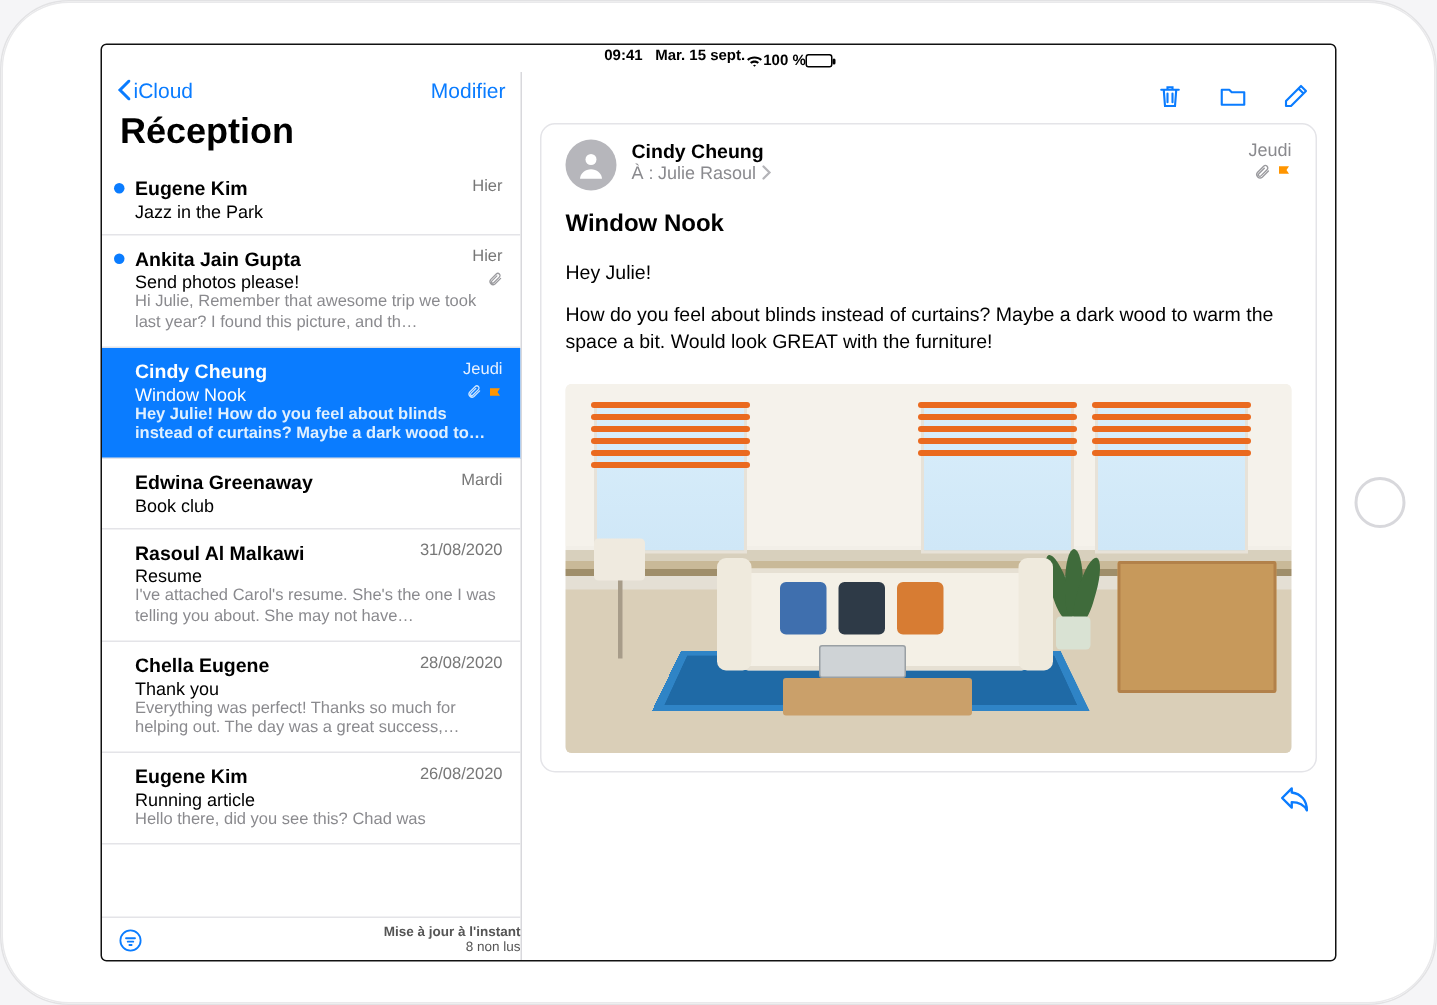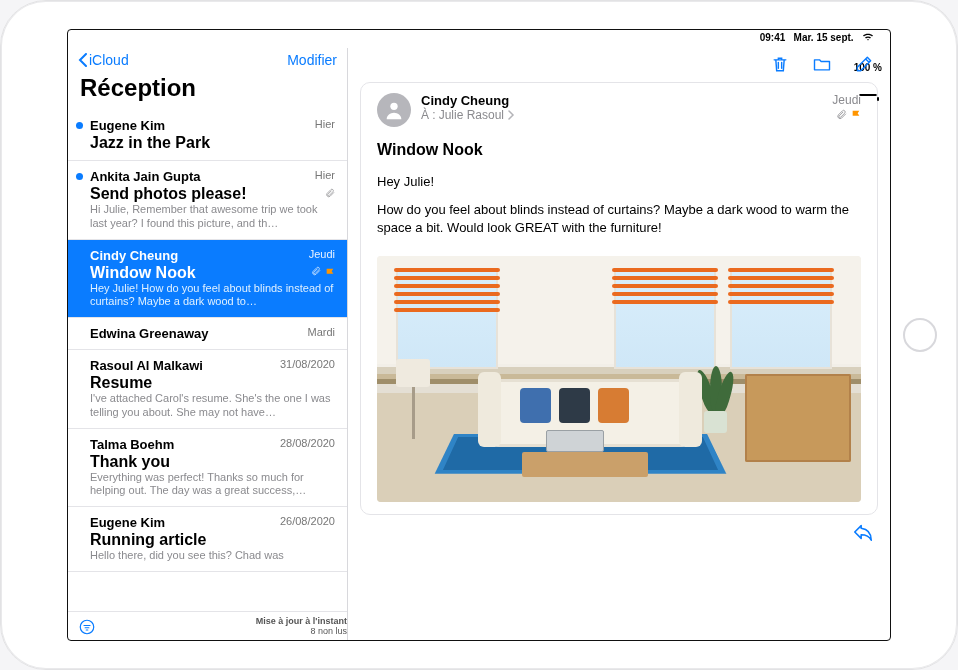--- a/index.html
+++ b/index.html
@@ -39,25 +39,25 @@
     border-radius: 4px;
     display: flex;
     flex-direction: column;
     overflow: hidden;
   }
   .statusbar {
     height: 18px;
     font-size: 10px;
     font-weight: 600;
     display: flex;
-    justify-content: flex-end;
+    justify-content: center;
     padding: 2px 8px 0;
     color: #000;
   }
-  .statusbar .right { display:flex; gap:21px; align-items:center;flex-direction:column; }
+  .statusbar .right { display:flex; gap:0; align-items:center; }
   .battery {
     width:18px; height:9px; border:1px solid #000; border-radius:2px; position:relative;
   }
   .battery::after { content:""; position:absolute; right:-3px; top:2px; width:2px; height:4px; background:#000; border-radius:1px;}
   .battery .fill { background:#000; height:100%; width:100%; border-radius:1px;}
   .wifi { width:12px; height:9px; position:relative; }
   .wifi svg { width:12px; height:9px; }
 
   .content { flex:1; display:flex; overflow:hidden; }
   
@@ -91,24 +91,24 @@
   }
   .msg .dot {
     position:absolute; left:8px; top:12px;
     width:7px; height:7px; border-radius:50%;
     background:#0a7cff;
   }
   .msg .row1 { display:flex; justify-content:space-between; }
   .msg .sender { font-weight:700; font-size:13px; }
   .msg .date { font-size:11px; color:#777; }
   .msg.selected .date { color:#e8f1ff; }
-  .msg .subject { font-weight:700; margin-top:1px; font-size:16px; }
+  .msg .subject { font-weight:400; margin-top:1px; font-size:12px; }
   .msg.selected .subject { color:#fff; }
   .msg .preview { color:#8a8a8e; font-size:11px; line-height:1.25; max-height:2.5em; overflow:hidden;}
-  .msg.selected .preview { color:#dff0ff; }
+  .msg.selected .preview { color:#dff0ff;font-weight:bold; }
   .msg .indicators { display:flex; gap:4px; align-items:center; font-size:11px;}
   .clip { color:#8a8a8e; }
   .msg.selected .clip { color:#cfe6ff; }
   .flag { width:10px; height:8px; display:inline-block; }
   .sidebar-footer {
     text-align:right; font-size:9px; color:#555;
     padding:4px 0 4px; border-top:1px solid #e4e4e8; position:relative;
   }
   .filter-btn {
     position:absolute; left:10px; top:6px;
@@ -293,38 +293,42 @@
                 </span>
     </div>
     <div class="preview">Hey Julie! How do you feel about blinds instead of curtains? Maybe a dark wood to…</div>
   </div>
             <div class="msg">
 
     <div class="row1">
       <span class="sender">Edwina Greenaway</span>
       <span class="date">Mardi</span>
     </div>
+    <div class="row1">
+      <span class="subject">Book club</span>
+      <span class="indicators"></span>
+    </div>
 
   </div>
             <div class="msg">
 
     <div class="row1">
       <span class="sender">Rasoul Al Malkawi</span>
       <span class="date">31/08/2020</span>
     </div>
     <div class="row1">
       <span class="subject">Resume</span>
       <span class="indicators"></span>
     </div>
     <div class="preview">I've attached Carol's resume. She's the one I was telling you about. She may not have…</div>
   </div>
             <div class="msg">
 
     <div class="row1">
-      <span class="sender">Talma Boehm</span>
+      <span class="sender">Chella Eugene</span>
       <span class="date">28/08/2020</span>
     </div>
     <div class="row1">
       <span class="subject">Thank you</span>
       <span class="indicators"></span>
     </div>
     <div class="preview">Everything was perfect! Thanks so much for helping out. The day was a great success,…</div>
   </div>
             <div class="msg">
 

